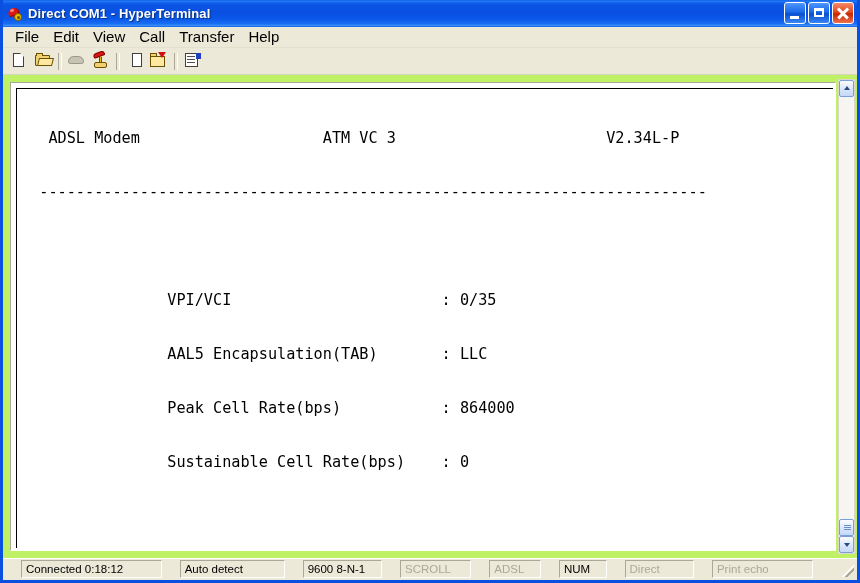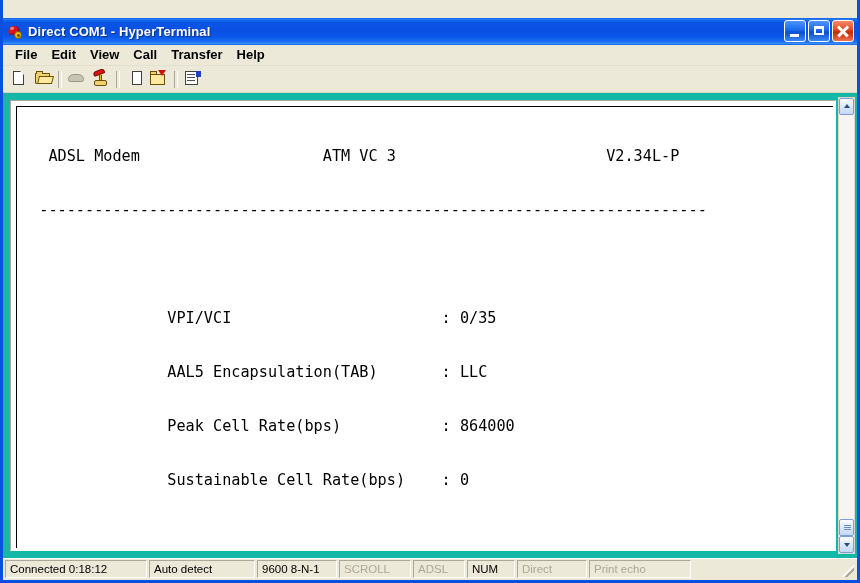--- a/index.html
+++ b/index.html
@@ -34,21 +34,20 @@
     position: relative;
     height: 27px;
     flex: 0 0 27px;
     background: linear-gradient(to bottom,
         #0a58e8 0%, #2a7ef5 4%, #1366ee 9%,
         #0a54e4 18%, #0a50e2 48%, #0a58ea 70%,
         #1a6ef2 88%, #3a8ef8 95%, #0f5ae8 100%);
     display: flex;
     align-items: center;
     overflow: hidden;
-    margin-top: 18px;
   }
   .title-icon {
     width: 16px; height: 16px;
     margin-left: 4px; margin-right: 5px;
     position: relative;
     flex: 0 0 16px;
   }
   
   .title-icon .ph-body {
     position: absolute;
@@ -140,26 +139,25 @@
   .menubar {
     height: 20px;
     flex: 0 0 20px;
     background: #ece9d8;
     display: flex;
     align-items: center;
     padding-left: 5px;
     border-bottom: 1px solid #e3e0cf;
   }
   .menu-item {
-    font-size: 13px;
+    font-size: 15px;
     color: #000;
     padding: 2px 7px 3px 7px;
     cursor: default;
     white-space: nowrap;
-    font-weight: bold;
   }
 
   
   .toolbar {
     height: 26px;
     flex: 0 0 26px;
     background: #ece9d8;
     display: flex;
     align-items: center;
     padding-left: 4px;
@@ -331,21 +329,21 @@
   }
   .ic-props .p-flag {
     position: absolute; right: 0px; top: 0px;
     width: 5px; height: 6px;
     background: #2040c0;
   }
 
   
   .client {
     flex: 1 1 auto;
-    background: #14b8a6;
+    background: #bef264;
     position: relative;
     display: flex;
     overflow: hidden;
   }
   .term-outer {
     margin: 7px 0 0 7px;
     flex: 1 1 auto;
     border: 1px solid #aca899;
     border-right-color: #ffffff;
     border-bottom-color: #ffffff;
@@ -453,20 +451,21 @@
     border-color: #aca899 #ffffff #ffffff #aca899;
     box-sizing: border-box;
     font-size: 11.5px;
     display: flex;
     align-items: center;
     padding: 0 4px;
     margin-right: 2px;
     color: #000;
     white-space: nowrap;
     overflow: hidden;
+    margin-left: 16px;
   }
   .sb-cell.dim { color: #aca899; }
   .sb-cell.flat { border: none; }
   .sb-grip {
     flex: 0 0 14px;
     position: relative;
     margin-left: auto;
   }
   .sb-grip::after {
     content: "";

